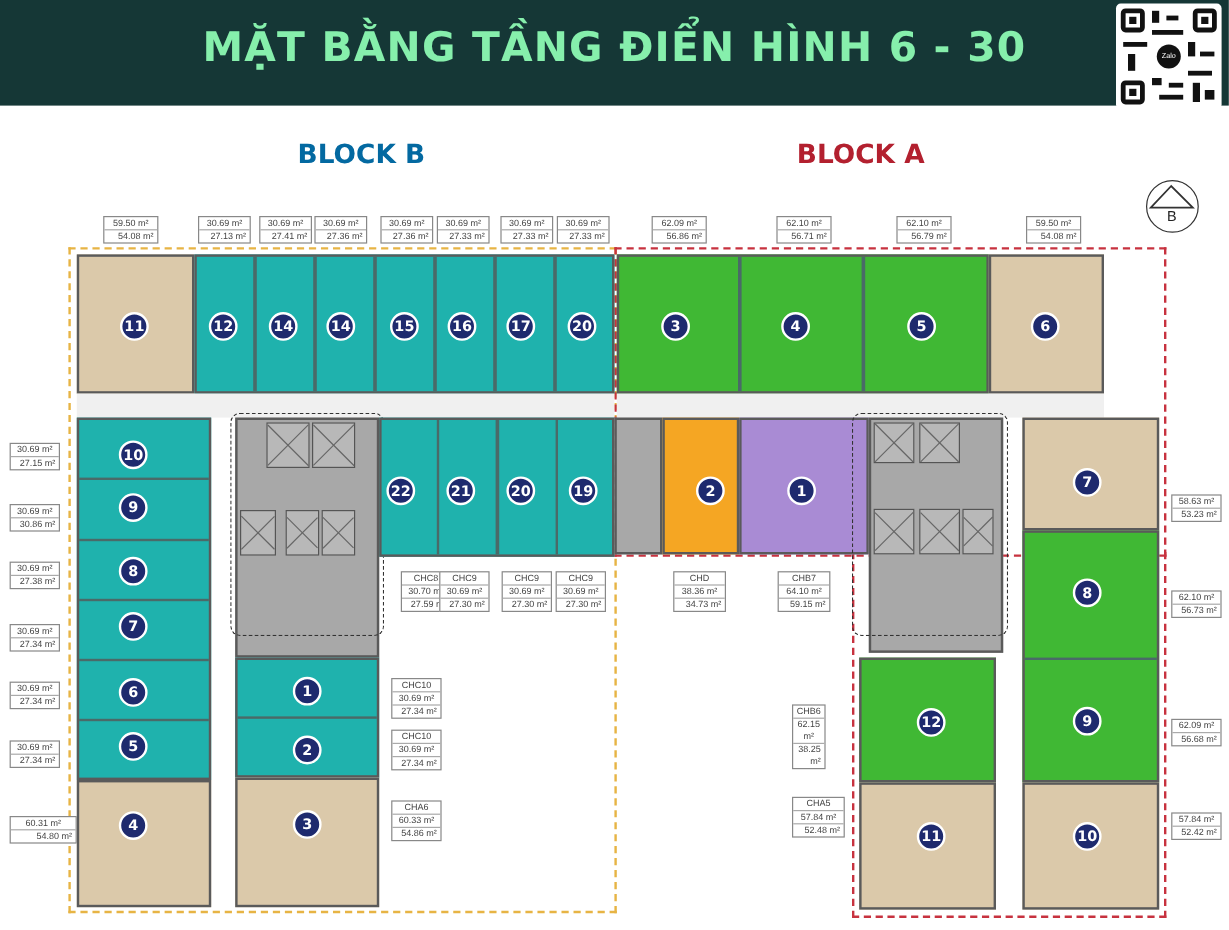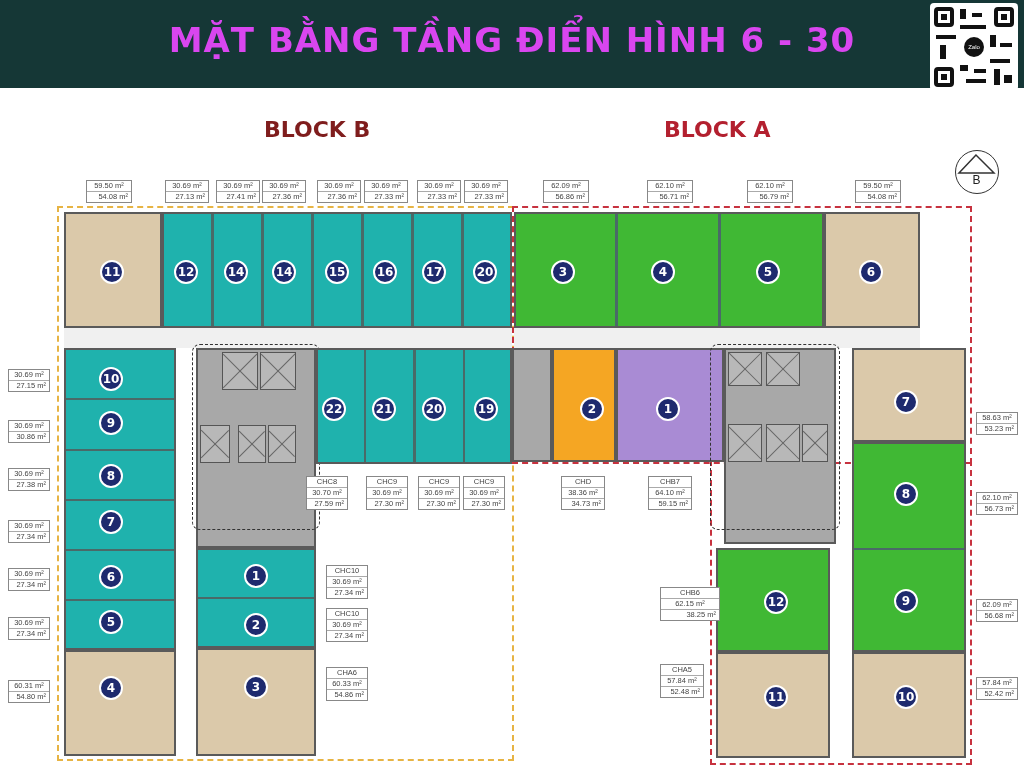--- a/index.html
+++ b/index.html
@@ -1,18 +1,18 @@
 <!DOCTYPE html>
 <html><head>
 <meta charset="utf-8">
 <style>
   * { box-sizing: border-box; margin: 0; padding: 0; }
   body { width: 1024px; height: 775px; background: #ffffff; font-family: "Liberation Sans", sans-serif; position: relative; overflow: hidden; }
   .header { position: absolute; left: 0; top: 0; width: 1024px; height: 88px; background: #153736; }
-  .title { position: absolute; left: 0; top: 20px; width: 1024px; text-align: center; color: #d946ef; font-size: 34px; font-weight: bold; letter-spacing: 1px; font-family: "DejaVu Sans", sans-serif; }
+  .title { position: absolute; left: 0; top: 20px; width: 1024px; text-align: center; color: #86efac; font-size: 34px; font-weight: bold; letter-spacing: 1px; font-family: "DejaVu Sans", sans-serif; }
   .qr { position: absolute; left: 930px; top: 3px; width: 88px; height: 88px; background: #fff; border-radius: 4px; }
   .qr .fin { position: absolute; width: 20px; height: 20px; border: 4px solid #111; border-radius: 4px; background: #fff; }
   .qr .fin::after { content: ""; position: absolute; left: 3px; top: 3px; width: 6px; height: 6px; background: #111; }
   .qr .mod { position: absolute; background: #111; }
   .qr .zalo { position: absolute; left: 34px; top: 34px; width: 20px; height: 20px; border-radius: 50%; background: #111; color: #fff; font-size: 6px; text-align: center; line-height: 20px; }
   .block-label { position: absolute; font-weight: bold; font-size: 22px; font-family: "DejaVu Sans", sans-serif; }
   .compass { position: absolute; left: 955px; top: 150px; width: 44px; height: 44px; border: 1.5px solid #333; border-radius: 50%; }
   .compass .letter { position: absolute; left: 0; top: 22px; width: 41px; text-align: center; font-size: 12px; color: #222; }
   .zone { position: absolute; border: 2px dashed; }
   .unit { position: absolute; border: 2px solid #5a5a5a; }
@@ -53,21 +53,21 @@
     <div class="mod" style="left:60px;top:56px;width:20px;height:4px"></div>
     <div class="mod" style="left:30px;top:62px;width:8px;height:6px"></div>
     <div class="mod" style="left:44px;top:66px;width:12px;height:4px"></div>
     <div class="mod" style="left:36px;top:76px;width:20px;height:4px"></div>
     <div class="mod" style="left:64px;top:66px;width:6px;height:16px"></div>
     <div class="mod" style="left:74px;top:72px;width:8px;height:8px"></div>
     <div class="zalo">Zalo</div>
   </div>
 </div>
 
-<div class="block-label" style="left:264px;top:117px;color:#7f1d1d">BLOCK B</div>
+<div class="block-label" style="left:248px;top:117px;color:#0369a1">BLOCK B</div>
 <div class="block-label" style="left:664px;top:117px;color:#b3202f">BLOCK A</div>
 
 <div class="compass">
   <svg width="41" height="22" style="position:absolute;left:0;top:2px">
     <polygon points="20,2 3,20 38,20" fill="none" stroke="#333" stroke-width="1.5"></polygon>
   </svg>
   <div class="letter">B</div>
 </div>
 
 <div class="zone" style="left:57px;top:206px;width:457px;height:555px;border-color:#e7b444"></div>
@@ -221,26 +221,26 @@
     <div>27.34 m²</div>
   </div>
 <div class="area" style="left:8px;top:568px;width:42px">
     <div>30.69 m²</div>
     <div>27.34 m²</div>
   </div>
 <div class="area" style="left:8px;top:617px;width:42px">
     <div>30.69 m²</div>
     <div>27.34 m²</div>
   </div>
-<div class="area" style="left:8px;top:680px;width:42px">
+<div class="area" style="left:8px;top:680px;width:56px">
     <div>60.31 m²</div>
     <div>54.80 m²</div>
   </div>
 
-<div class="area" style="left:306px;top:476px;width:42px">
+<div class="area" style="left:334px;top:476px;width:42px">
     <div>CHC8</div>
     <div>30.70 m²</div>
     <div>27.59 m²</div>
   </div>
 <div class="area" style="left:366px;top:476px;width:42px">
     <div>CHC9</div>
     <div>30.69 m²</div>
     <div>27.30 m²</div>
   </div>
 <div class="area" style="left:418px;top:476px;width:42px">
@@ -308,21 +308,21 @@
   </div>
 <div class="area" style="left:976px;top:599px;width:42px">
     <div>62.09 m²</div>
     <div>56.68 m²</div>
   </div>
 <div class="area" style="left:976px;top:677px;width:42px">
     <div>57.84 m²</div>
     <div>52.42 m²</div>
   </div>
 
-<div class="area" style="left:660px;top:587px;width:60px">
+<div class="area" style="left:660px;top:587px;width:28px">
     <div>CHB6</div>
     <div>62.15 m²</div>
     <div>38.25 m²</div>
   </div>
 <div class="area" style="left:660px;top:664px;width:44px">
     <div>CHA5</div>
     <div>57.84 m²</div>
     <div>52.48 m²</div>
   </div>
 

